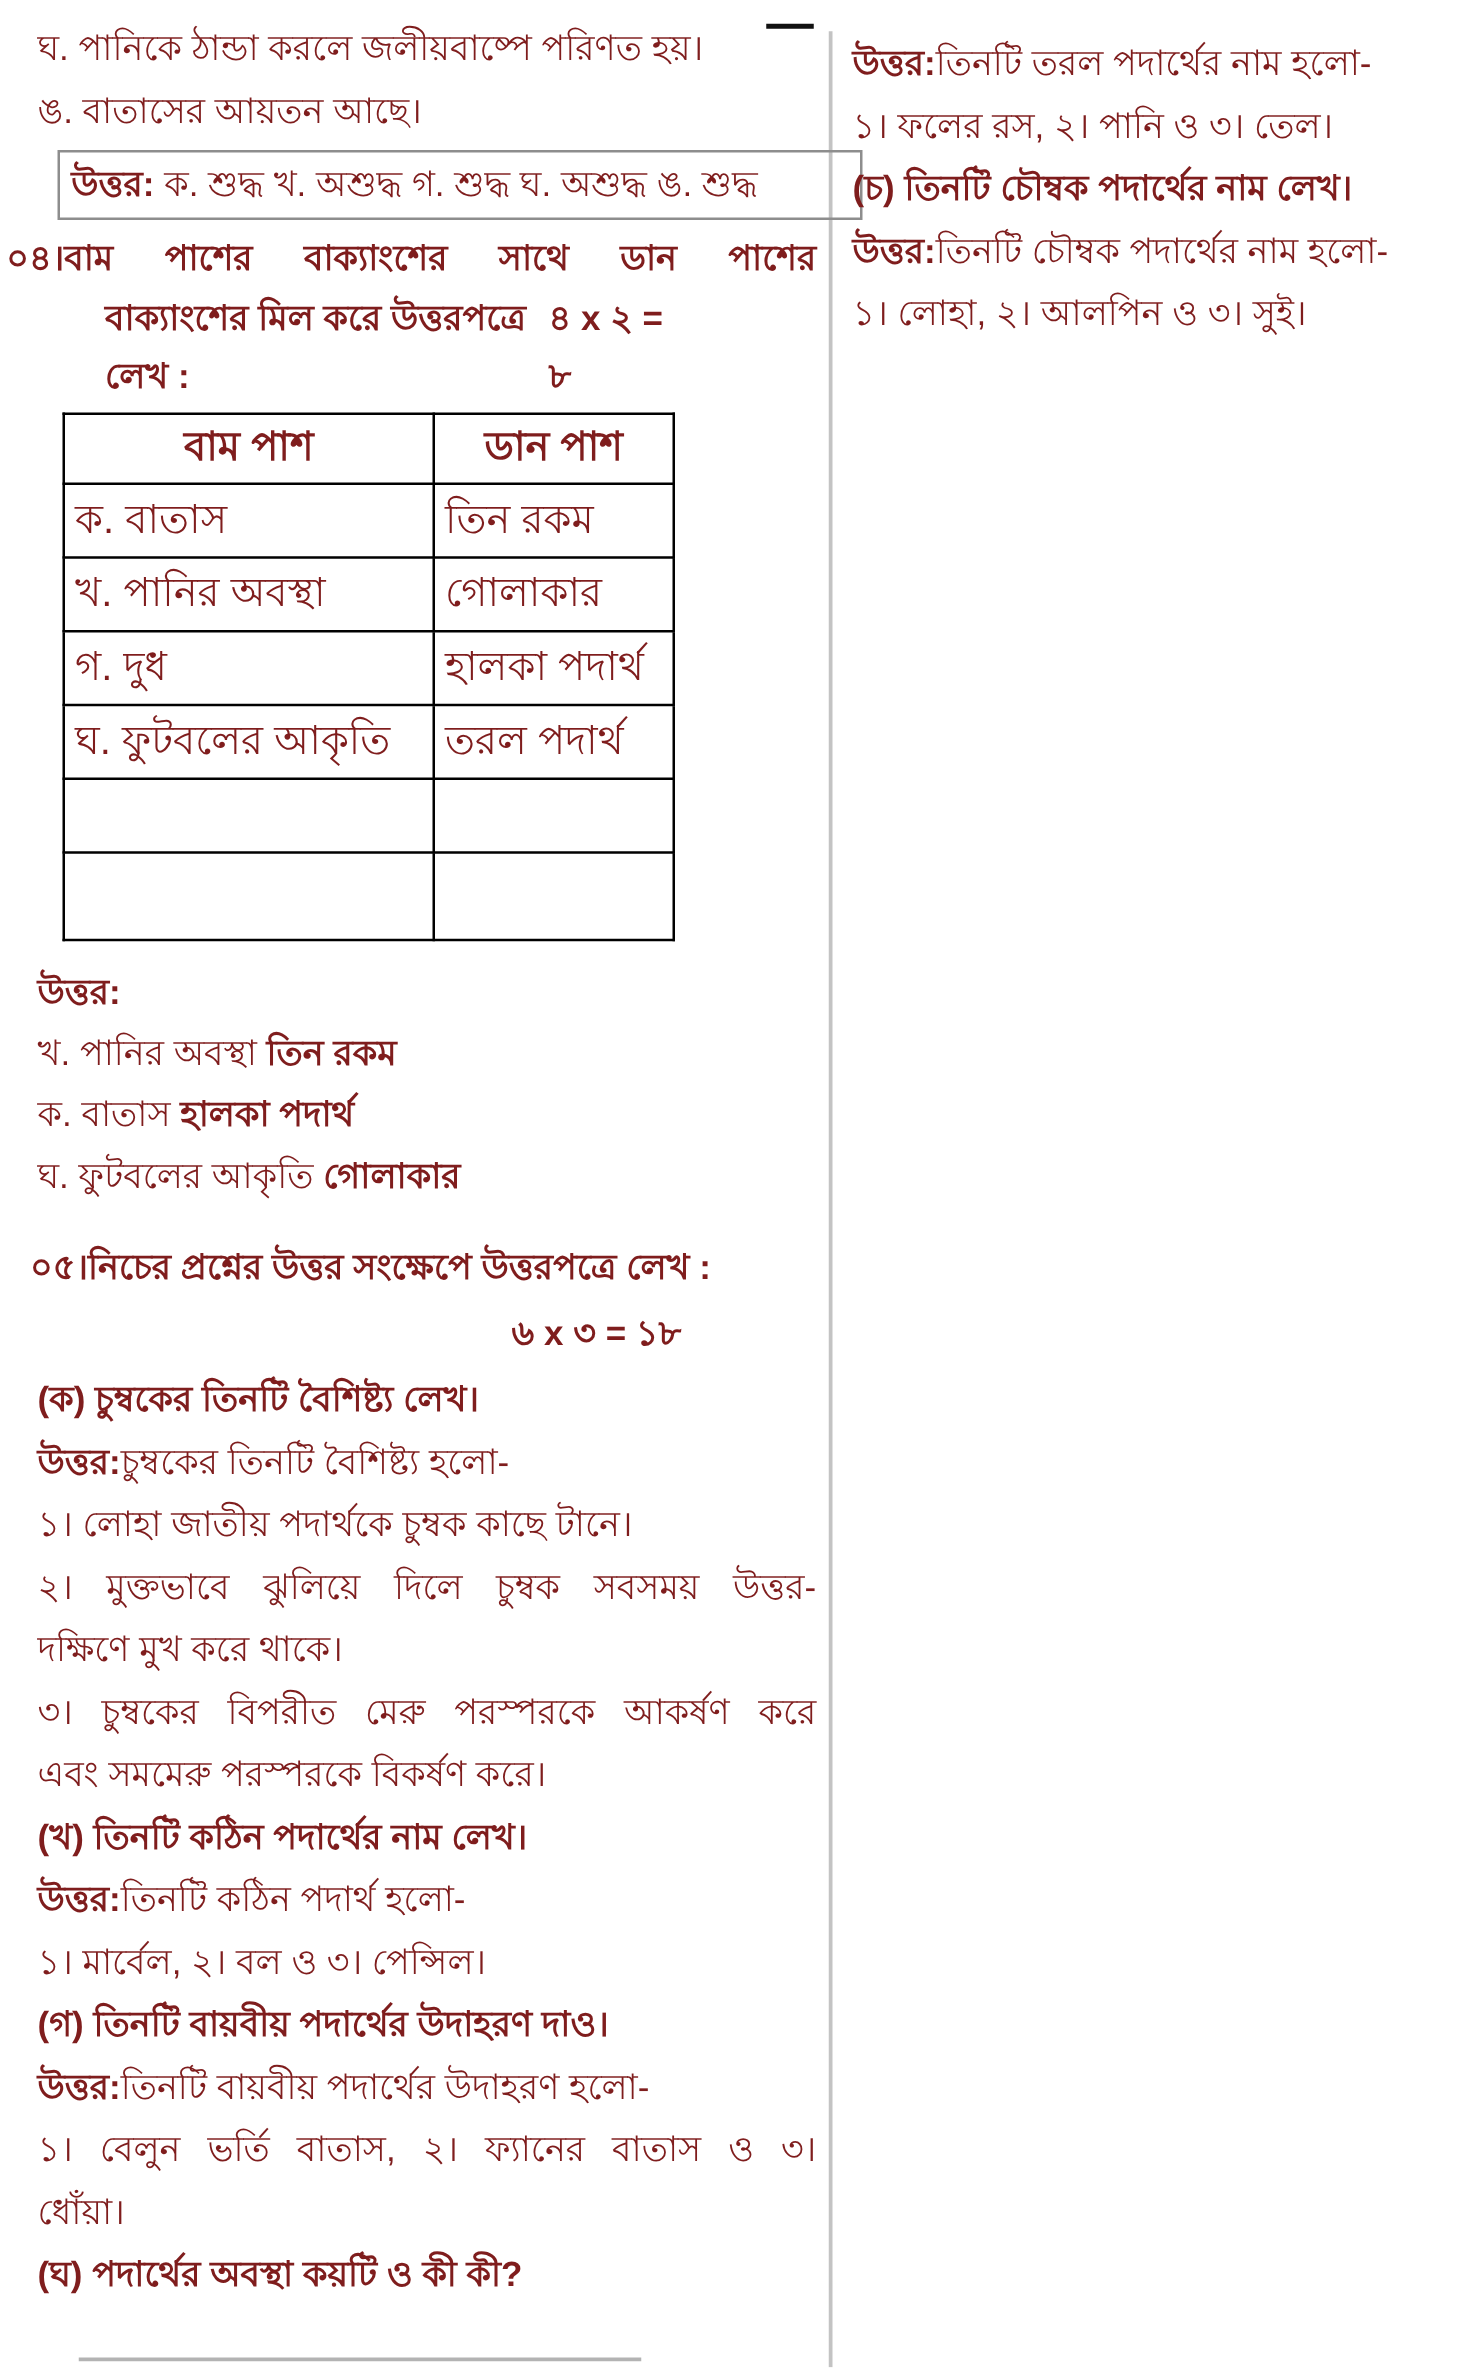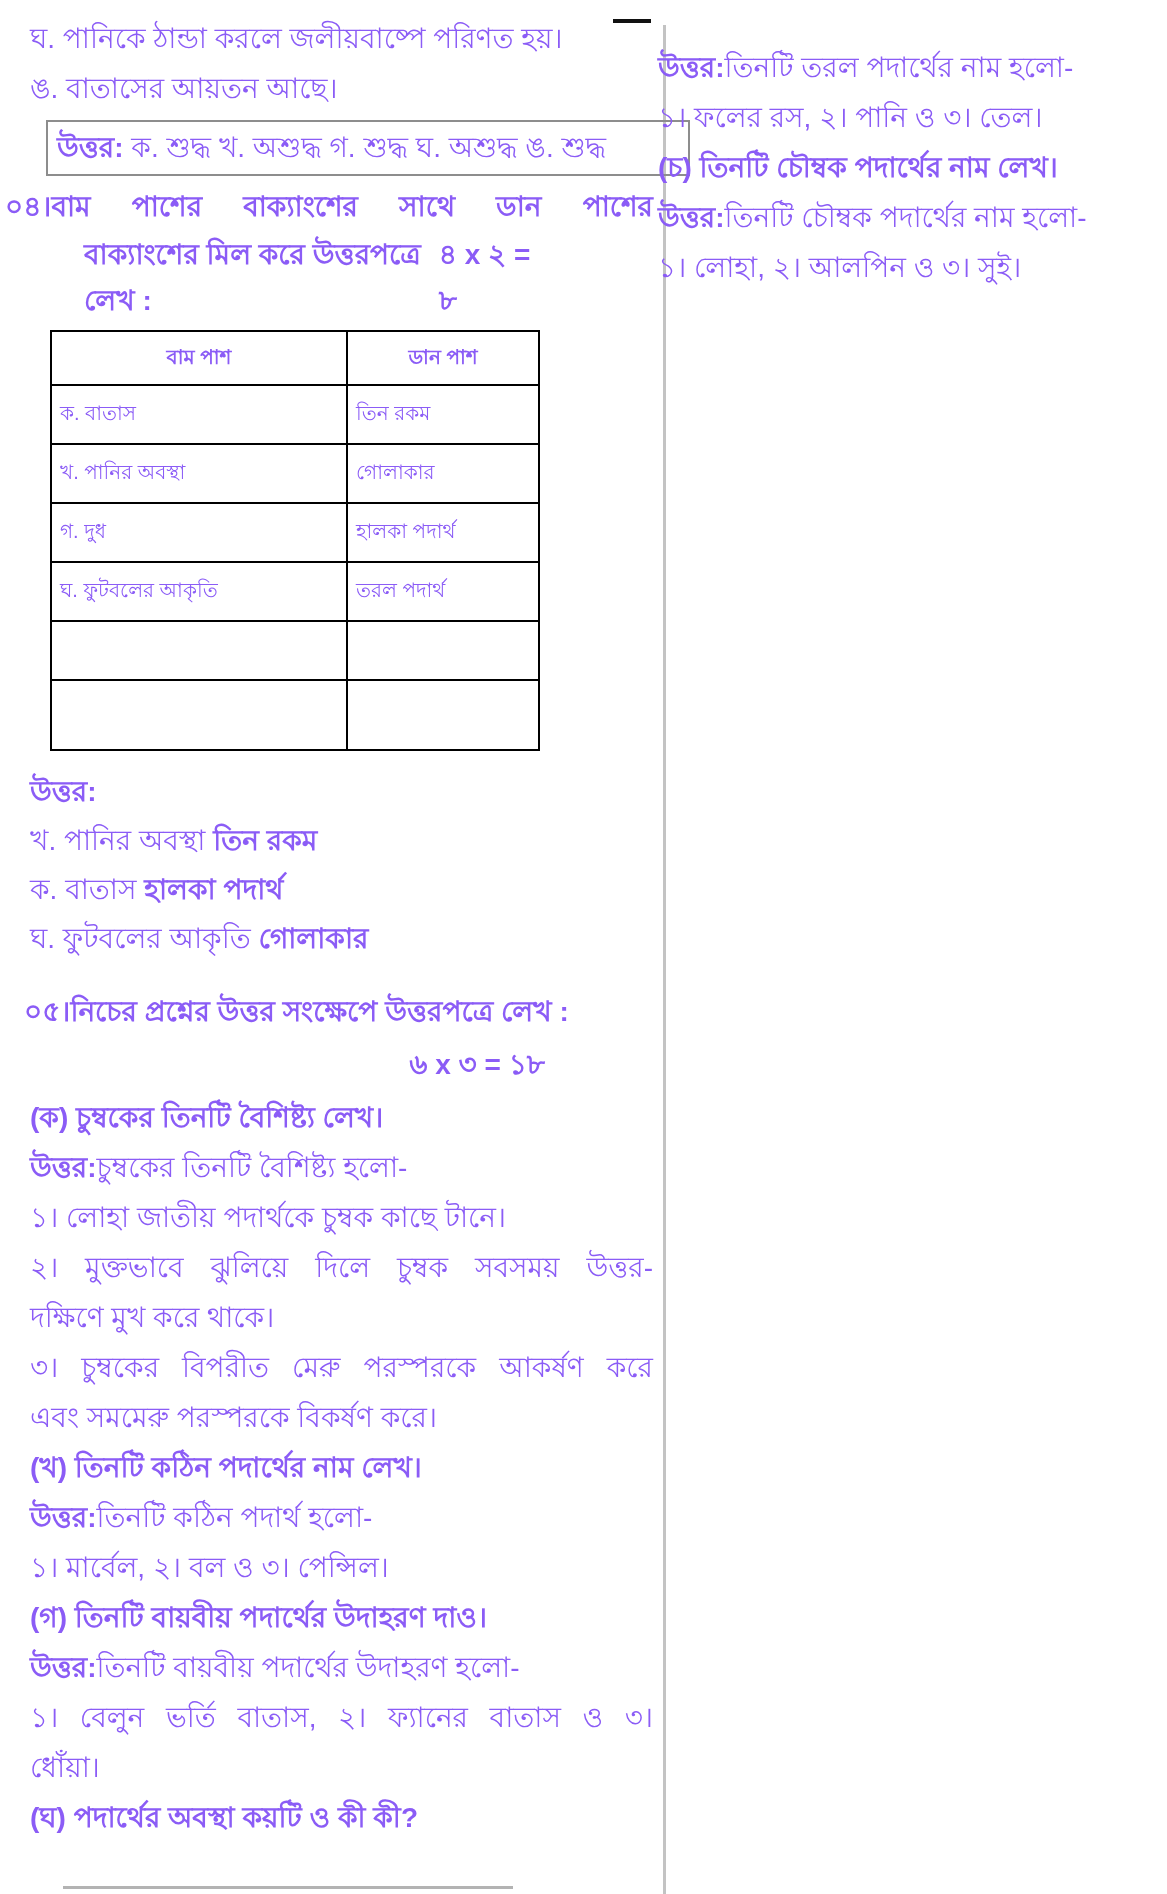--- a/index.html
+++ b/index.html
@@ -1,32 +1,32 @@
 <!DOCTYPE html>
 <html><head>
 <meta charset="utf-8">
 <style>
   html,body{margin:0;padding:0;background:#ffffff;}
   .page{
     position:relative;
     width:1167px;height:1894px;
     background:#ffffff;
-    color:#8b5cf6;
+    color:#7f1d1d;
     font-family:"Liberation Sans","DejaVu Sans",sans-serif;
     font-size:28px;
     overflow:hidden;
   }
   .bold{font-weight:bold;}
   
   .top-dash{position:absolute;left:613px;top:19px;width:38px;height:4px;background:#111;}
   .col-divider{position:absolute;left:663px;top:25px;width:3px;height:1869px;background:#c3c3c3;}
   .bottom-line{position:absolute;left:63px;top:1886px;width:450px;height:3px;background:#b3b3b3;}
   
   .col-left{position:absolute;left:0;top:0;width:655px;padding-top:14px;box-sizing:border-box;}
-  .col-right{position:absolute;left:658px;top:0;width:478px;padding-top:43px;box-sizing:border-box;}
+  .col-right{position:absolute;left:682px;top:0;width:478px;padding-top:26px;box-sizing:border-box;}
   
   .line{display:block;line-height:50px;min-height:50px;padding-left:30px;}
   .col-right .line{padding-left:0;}
   .just{text-align:justify;text-align-last:justify;padding-right:2px;}
   
   .answer-box{
     margin:6px 0 6px 46px;
     width:644px;box-sizing:border-box;
     border:2px solid #8d8d8d;
     padding:6px 8px 6px 9px;
@@ -41,21 +41,21 @@
   .marks-line{text-align:right;padding-right:110px;line-height:56px;}
   
   .match-table{
     border-collapse:collapse;
     margin:6px 0 10px 50px;
     width:488px;
     table-layout:fixed;
   }
   .match-table th,.match-table td{
     border:2.5px solid #000;
-    font-size:20px;
+    font-size:32px;
     padding:0 0 0 8px;
     text-align:left;
     vertical-align:middle;
   }
   .match-table th{height:52px;text-align:center;padding:0;font-weight:bold;}
   .match-table td{height:57px;}
   .match-table col.c1{width:296px;}
   .match-table col.c2{width:192px;}
   .match-table tr.empty-tall td{height:68px;}
   

